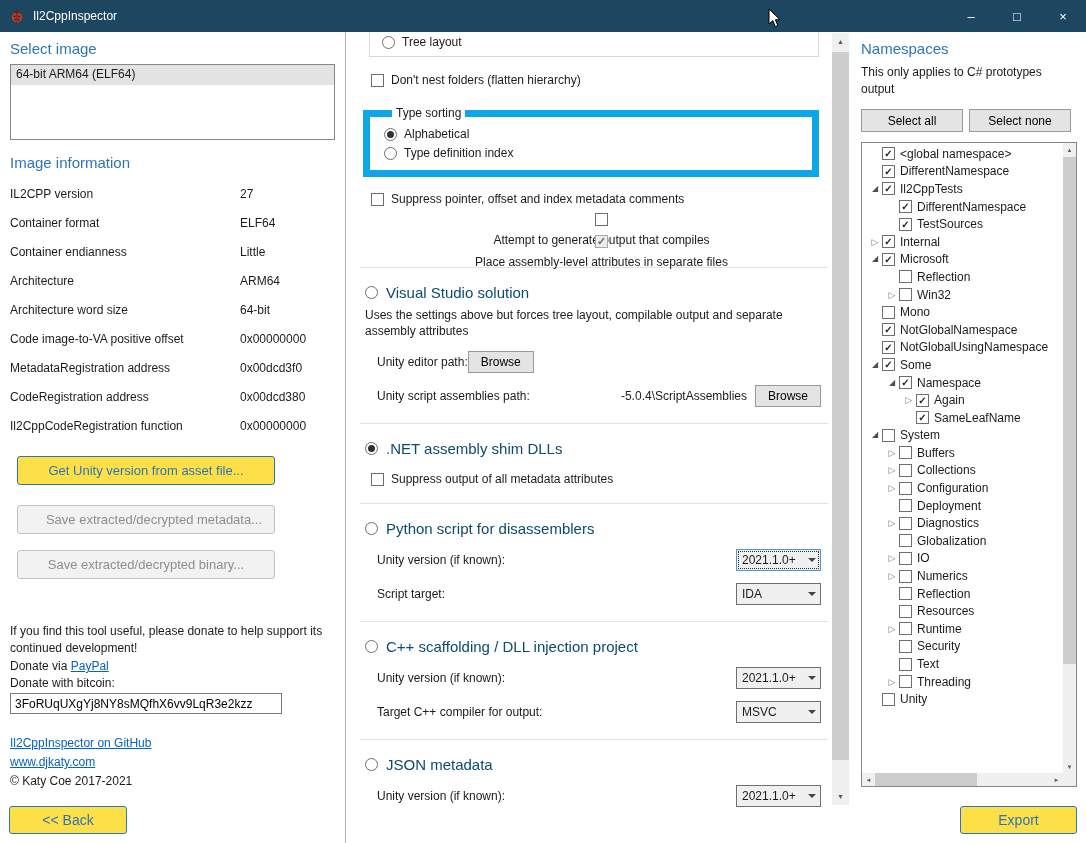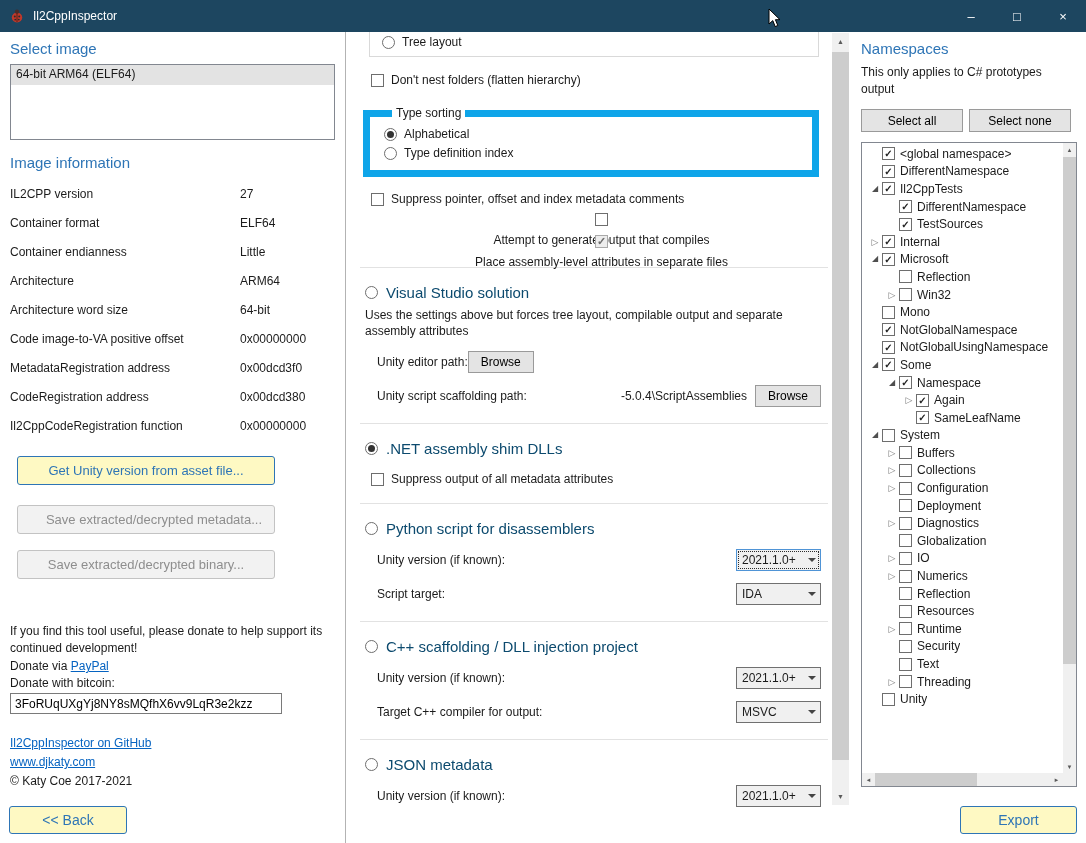--- a/index.html
+++ b/index.html
@@ -11,21 +11,21 @@
   .titlebar { position:absolute; top:0; left:0; right:0; height:32px; background:#1d4660; display:flex; align-items:center; color:#fff; z-index:5; }
   .app-icon { width:16px; height:16px; margin:0 8px 0 9px; flex:none; }
   .titletext { font-size:12px; }
   .win-controls { margin-left:auto; display:flex; height:100%; }
   .win-btn { width:46px; height:100%; display:flex; align-items:center; justify-content:center; font-size:13px; color:#fff; }
   .mouse-cursor { position:absolute; left:768px; top:8px; z-index:9; }
 
   
   .heading { color:#2e75b6; font-size:15px; }
   .link { color:#0563c1; text-decoration:underline; cursor:pointer; }
-  .btn { display:block; border-radius:3px; text-align:center; background:#fef9c3; font-family:inherit; cursor:default; }
+  .btn { display:block; border-radius:3px; text-align:center; background:#fde047; font-family:inherit; cursor:default; }
   .btn-blue { border:1px solid #2e75b6; color:#2e75b6; }
   .btn-disabled { border:1px solid #c3c3c3; color:#8e8e8e; background:#f2f2f2; }
   .btn-std { background:#e4e4e4; border:1px solid #9a9a9a; font-size:12px; font-family:inherit; border-radius:0; }
   .radio { width:13px; height:13px; border:1px solid #6e6e6e; border-radius:50%; background:#fff; display:inline-block; position:relative; flex:none; }
   .radio.selected::after { content:""; position:absolute; inset:2px; border-radius:50%; background:#333333; }
   .cbx { width:13px; height:13px; border:1px solid #6e6e6e; background:#fff; display:inline-flex; align-items:center; justify-content:center; flex:none; position:relative; }
   .cbx.checked::after { content:"\2713"; font-size:11px; font-weight:bold; color:#2b2b2b; line-height:11px; }
   .cbx.checked.dim { background:#ededed; border-color:#a9a9a9; }
   .cbx.checked.dim::after { color:#6f6f6f; }
   .opt-row { display:flex; align-items:center; gap:7px; height:16px; font-size:12px; }
@@ -239,21 +239,21 @@
     <label class="section-title">
       <span class="radio"></span>
       <span class="stitle">Visual Studio solution</span>
     </label>
     <div class="section-desc">Uses the settings above but forces tree layout, compilable output and separate assembly attributes</div>
     <div class="form-row">
       <span class="form-label">Unity editor path:</span>
       <button class="btn-std btn-sm">Browse</button>
     </div>
     <div class="form-row">
-      <span class="form-label">Unity script scaffolding path:</span>
+      <span class="form-label">Unity script assemblies path:</span>
       <span class="path-value">-5.0.4\ScriptAssemblies</span>
       <button class="btn-std btn-sm">Browse</button>
     </div>
 
     <div class="sep"></div>
 
     <label class="section-title">
       <span class="radio selected"></span>
       <span class="stitle">.NET assembly shim DLLs</span>
     </label>

